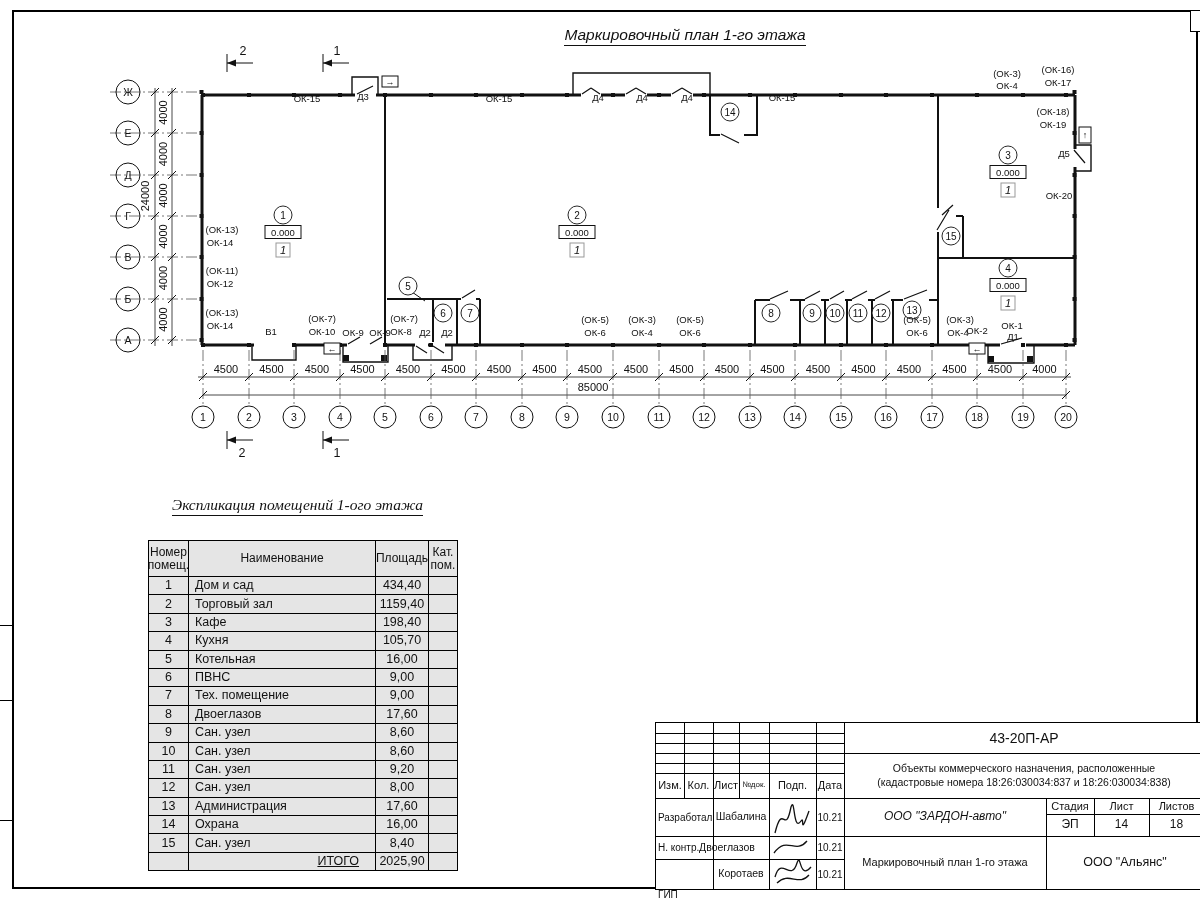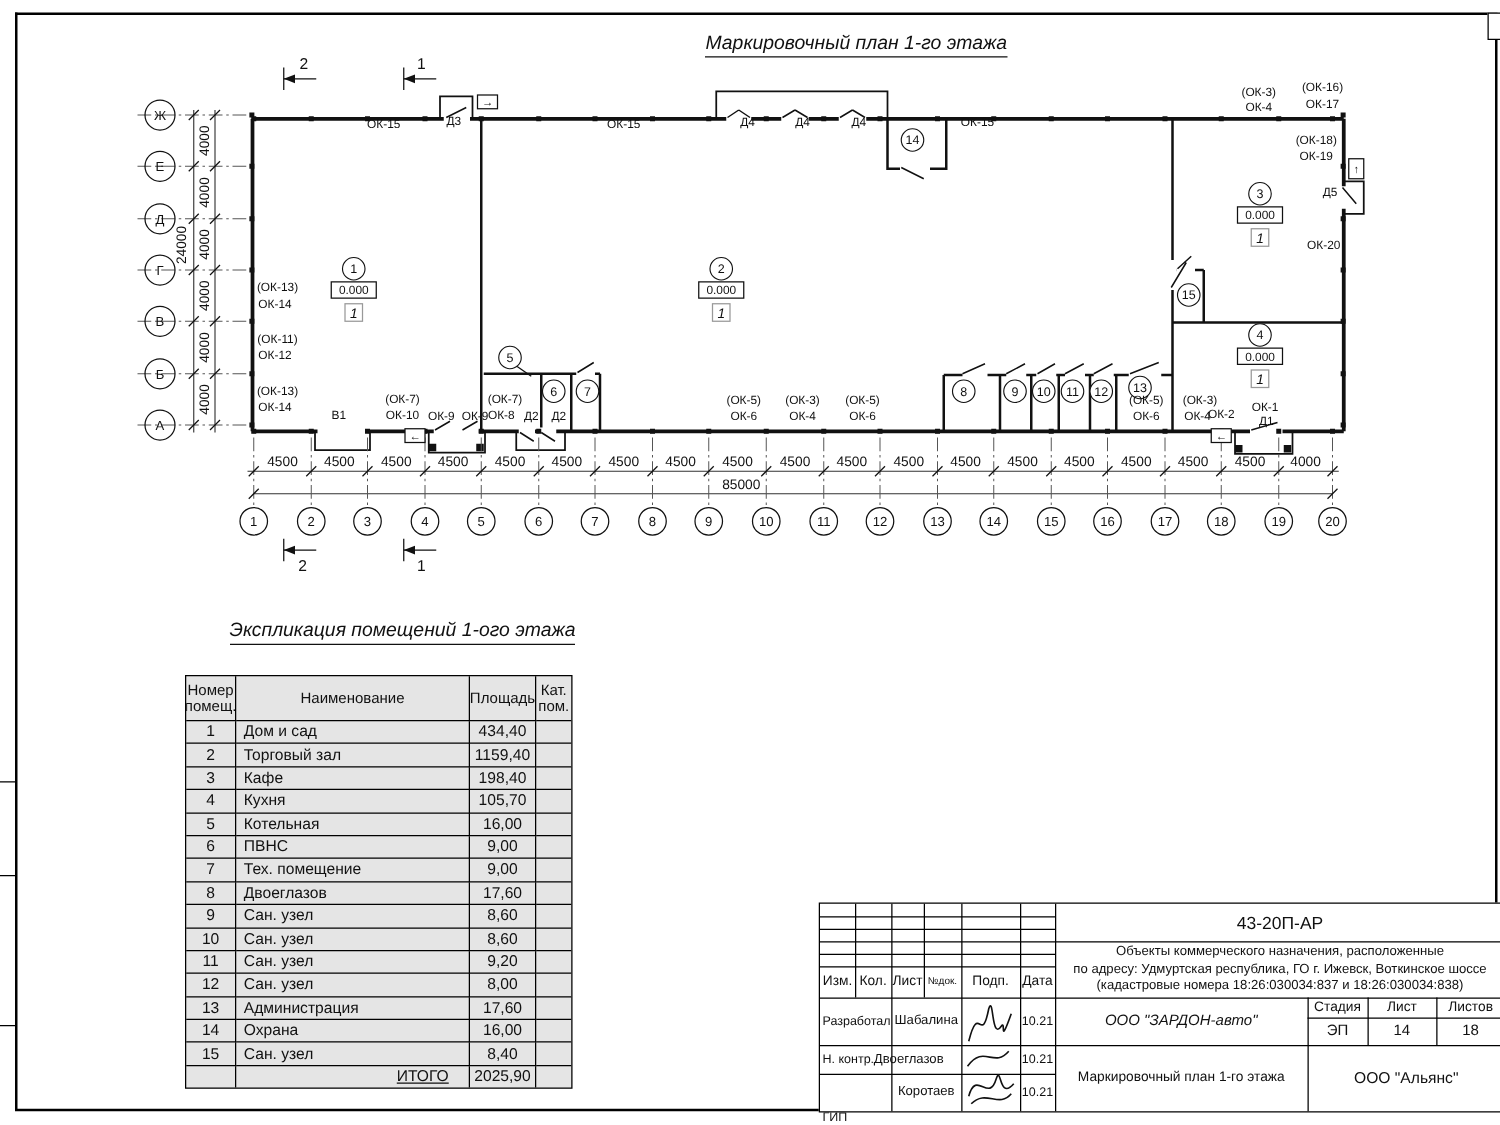--- a/index.html
+++ b/index.html
@@ -50,21 +50,21 @@
 <div class="frame-line" style="left:1196px;top:10px;width:1.5px;height:878px;"></div>
 <div class="frame-line" style="left:12px;top:887px;width:1185px;height:1.5px;"></div>
 <div class="corner-box" style="left:1190px;top:10px;width:10px;height:20px;"></div>
 <div class="frame-line" style="left:0;top:625px;width:12px;height:1.4px;"></div>
 <div class="frame-line" style="left:0;top:700px;width:12px;height:1.4px;"></div>
 <div class="frame-line" style="left:0;top:820px;width:12px;height:1.4px;"></div>
 
 <div class="drawing-title" style="left:430px;top:26px;width:510px;">
   <span>Маркировочный план 1-го этажа</span>
 </div>
-<div class="drawing-title" style="left:172px;top:496px;width:300px;text-align:center;">
+<div class="drawing-title" style="left:172px;top:496px;width:300px;text-align:left;font-family:Liberation Serif, serif;">
   <span>Экспликация помещений 1-ого этажа</span>
 </div>
 
 <svg id="plan-svg" class="abs" style="left:0;top:0;" width="1200" height="475" viewBox="0 0 1200 475">
 
   <path d="M202,95 H1075 M202,95 V345 M202,345 H1075 M1075,95 V345" stroke="#111" stroke-width="3" fill="none"></path>
 
   <path d="M385,95 V345 M938,95 V345 M938,258 H1075 M710,95 V135 H757 V95
            M387,299 H480 M433,299 V345 M457,299 V345 M480,299 V345
            M755,300 H938 M755,300 V345 M800,300 V345 M825,300 V345 M847,300 V345 M872,300 V345 M893,300 V345
@@ -543,21 +543,20 @@
   <svg class="sig-svg" style="left:113px;top:70px;" width="47" height="48" viewBox="0 0 47 48">
     <path d="M6,40 C14,8 16,44 22,14 C26,2 24,40 32,28 C36,22 30,46 40,18" stroke="#111" stroke-width="1.3" fill="none"></path>
   </svg>
   <svg class="sig-svg" style="left:113px;top:110px;" width="47" height="54" viewBox="0 0 47 54">
     <path d="M5,20 C18,2 26,22 38,8 M6,44 C12,22 22,50 28,30 C32,18 30,48 42,34 M8,50 C20,38 30,54 40,42" stroke="#111" stroke-width="1.3" fill="none"></path>
   </svg>
 
   <div class="cell" style="left:188px;top:0;width:360px;height:30px;font-size:14px;">43-20П-АР</div>
   <div class="cell" style="left:188px;top:30px;width:360px;height:45px;font-size:10.5px;flex-direction:column;justify-content:center;">
     <div>Объекты коммерческого назначения, расположенные</div>
-    <div>по адресу: Удмуртская республика, ГО г. Ижевск, Воткинское шоссе</div>
     <div>(кадастровые номера 18:26:030034:837 и 18:26:030034:838)</div>
   </div>
   <div class="cell" style="left:188px;top:75px;width:202px;height:38px;font-size:12px;font-style:italic;">ООО "ЗАРДОН-авто"</div>
   <div class="cell" style="left:390px;top:75px;width:48px;height:16px;">Стадия</div>
   <div class="cell" style="left:438px;top:75px;width:55px;height:16px;">Лист</div>
   <div class="cell" style="left:493px;top:75px;width:55px;height:16px;">Листов</div>
   <div class="cell" style="left:390px;top:91px;width:48px;height:22px;font-size:12px;">ЭП</div>
   <div class="cell" style="left:438px;top:91px;width:55px;height:22px;font-size:12px;">14</div>
   <div class="cell" style="left:493px;top:91px;width:55px;height:22px;font-size:12px;">18</div>
   <div class="cell" style="left:188px;top:113px;width:202px;height:53px;font-size:11px;">Маркировочный план 1-го этажа</div>

